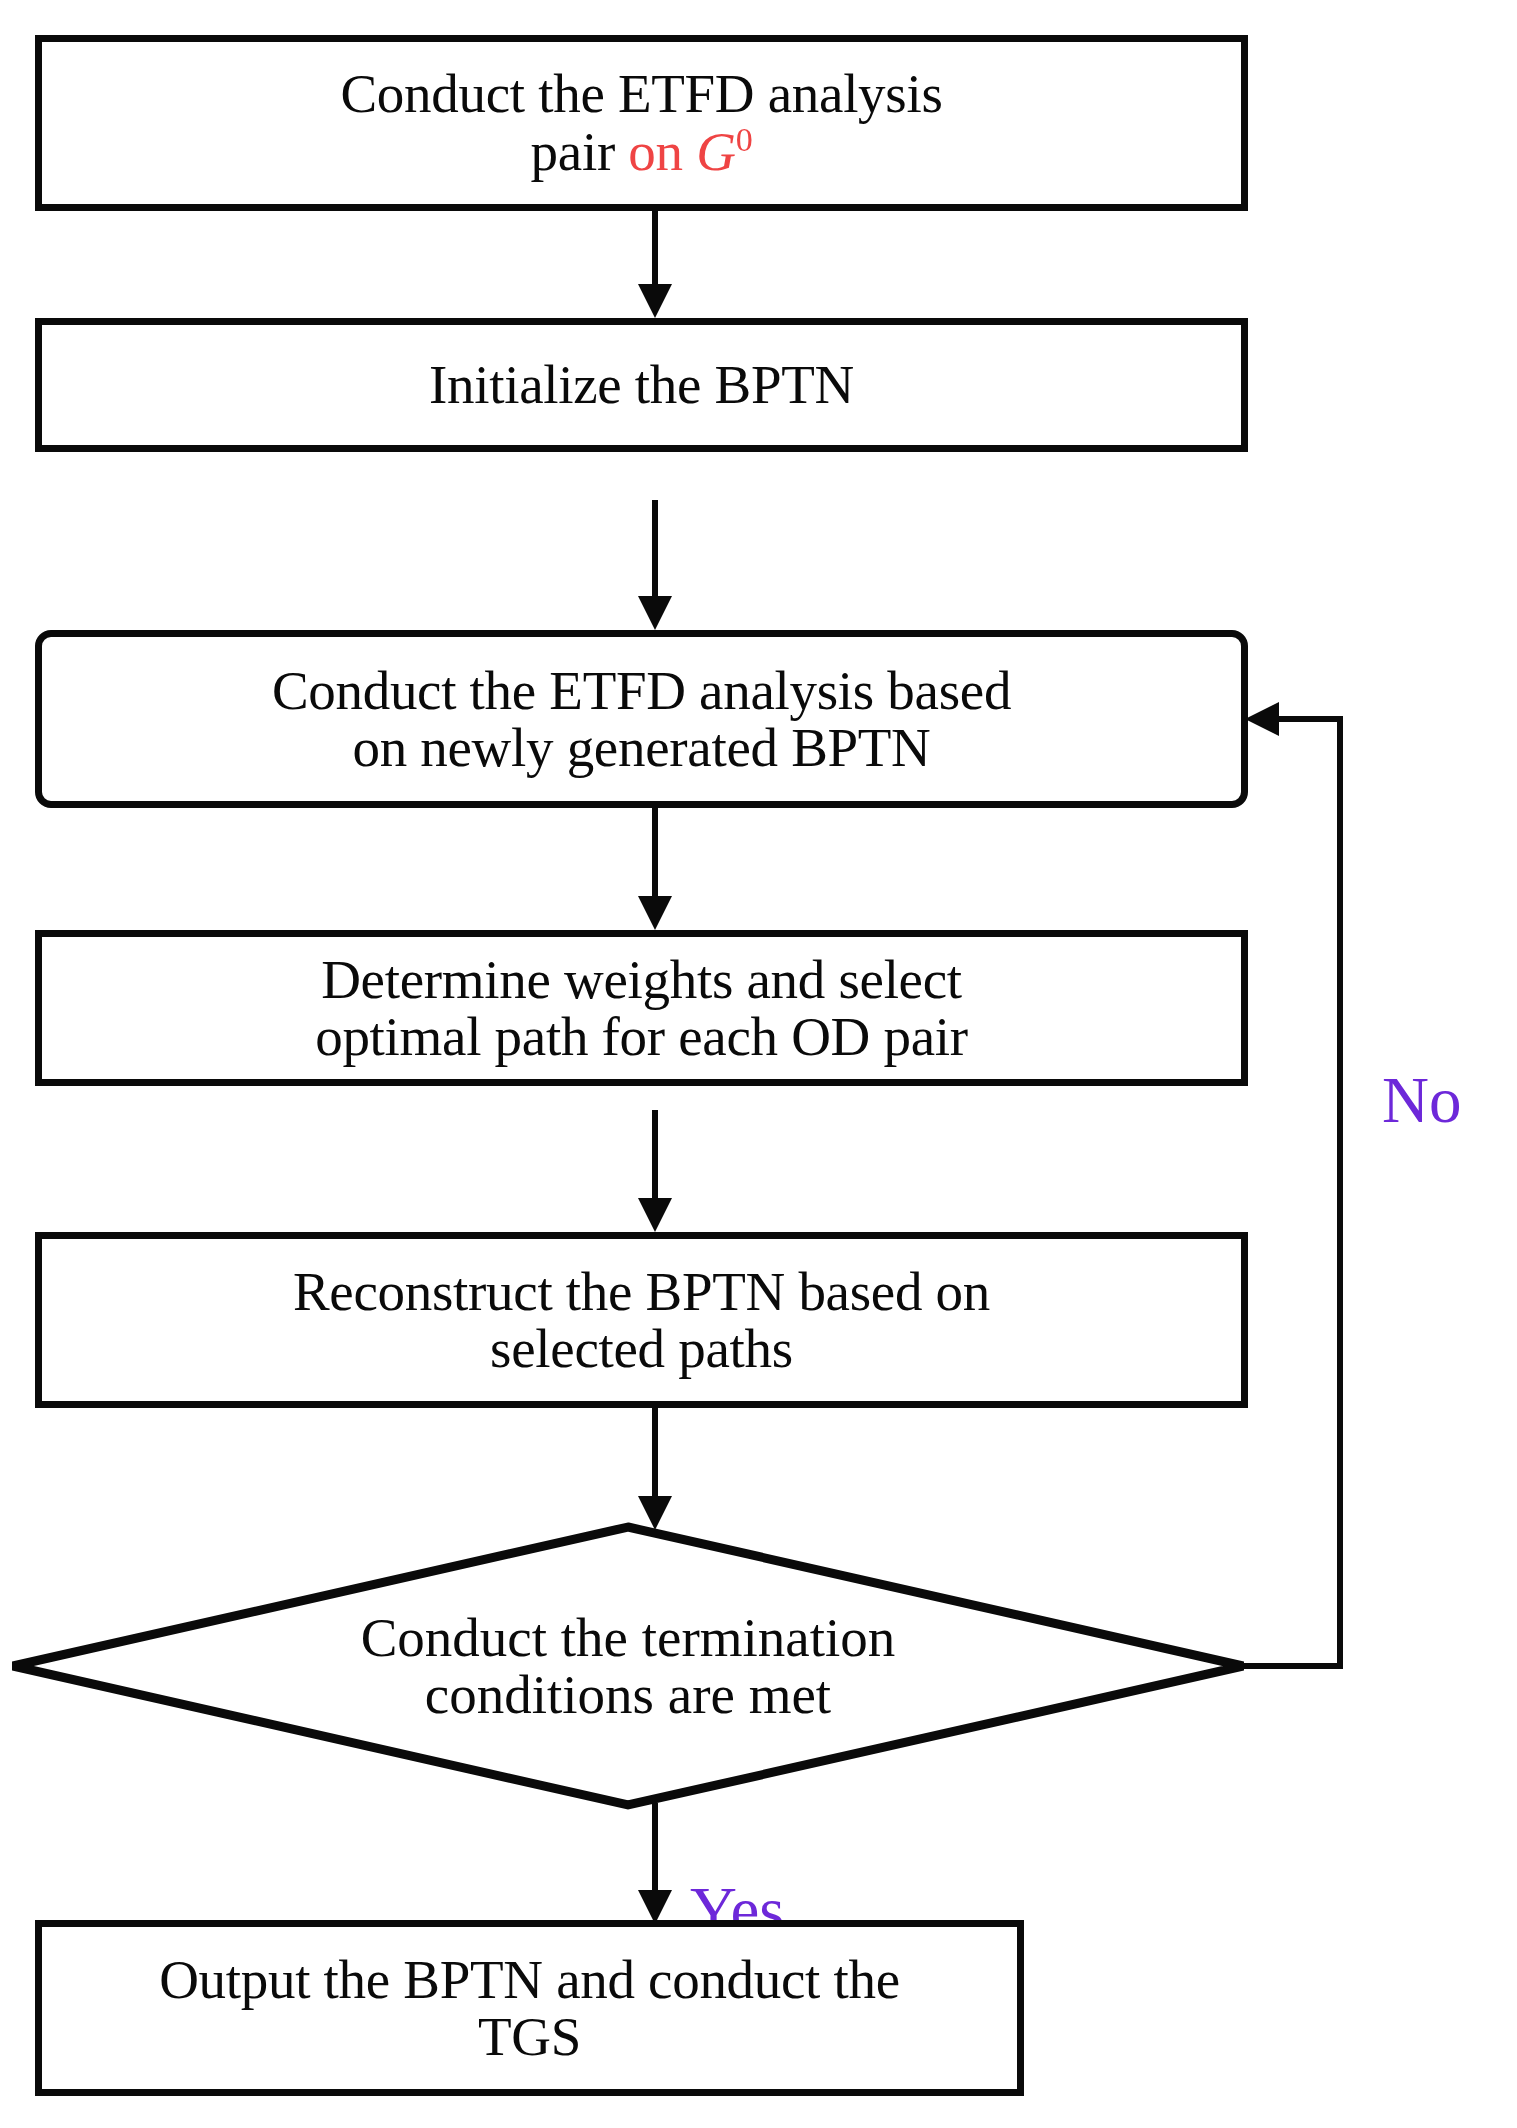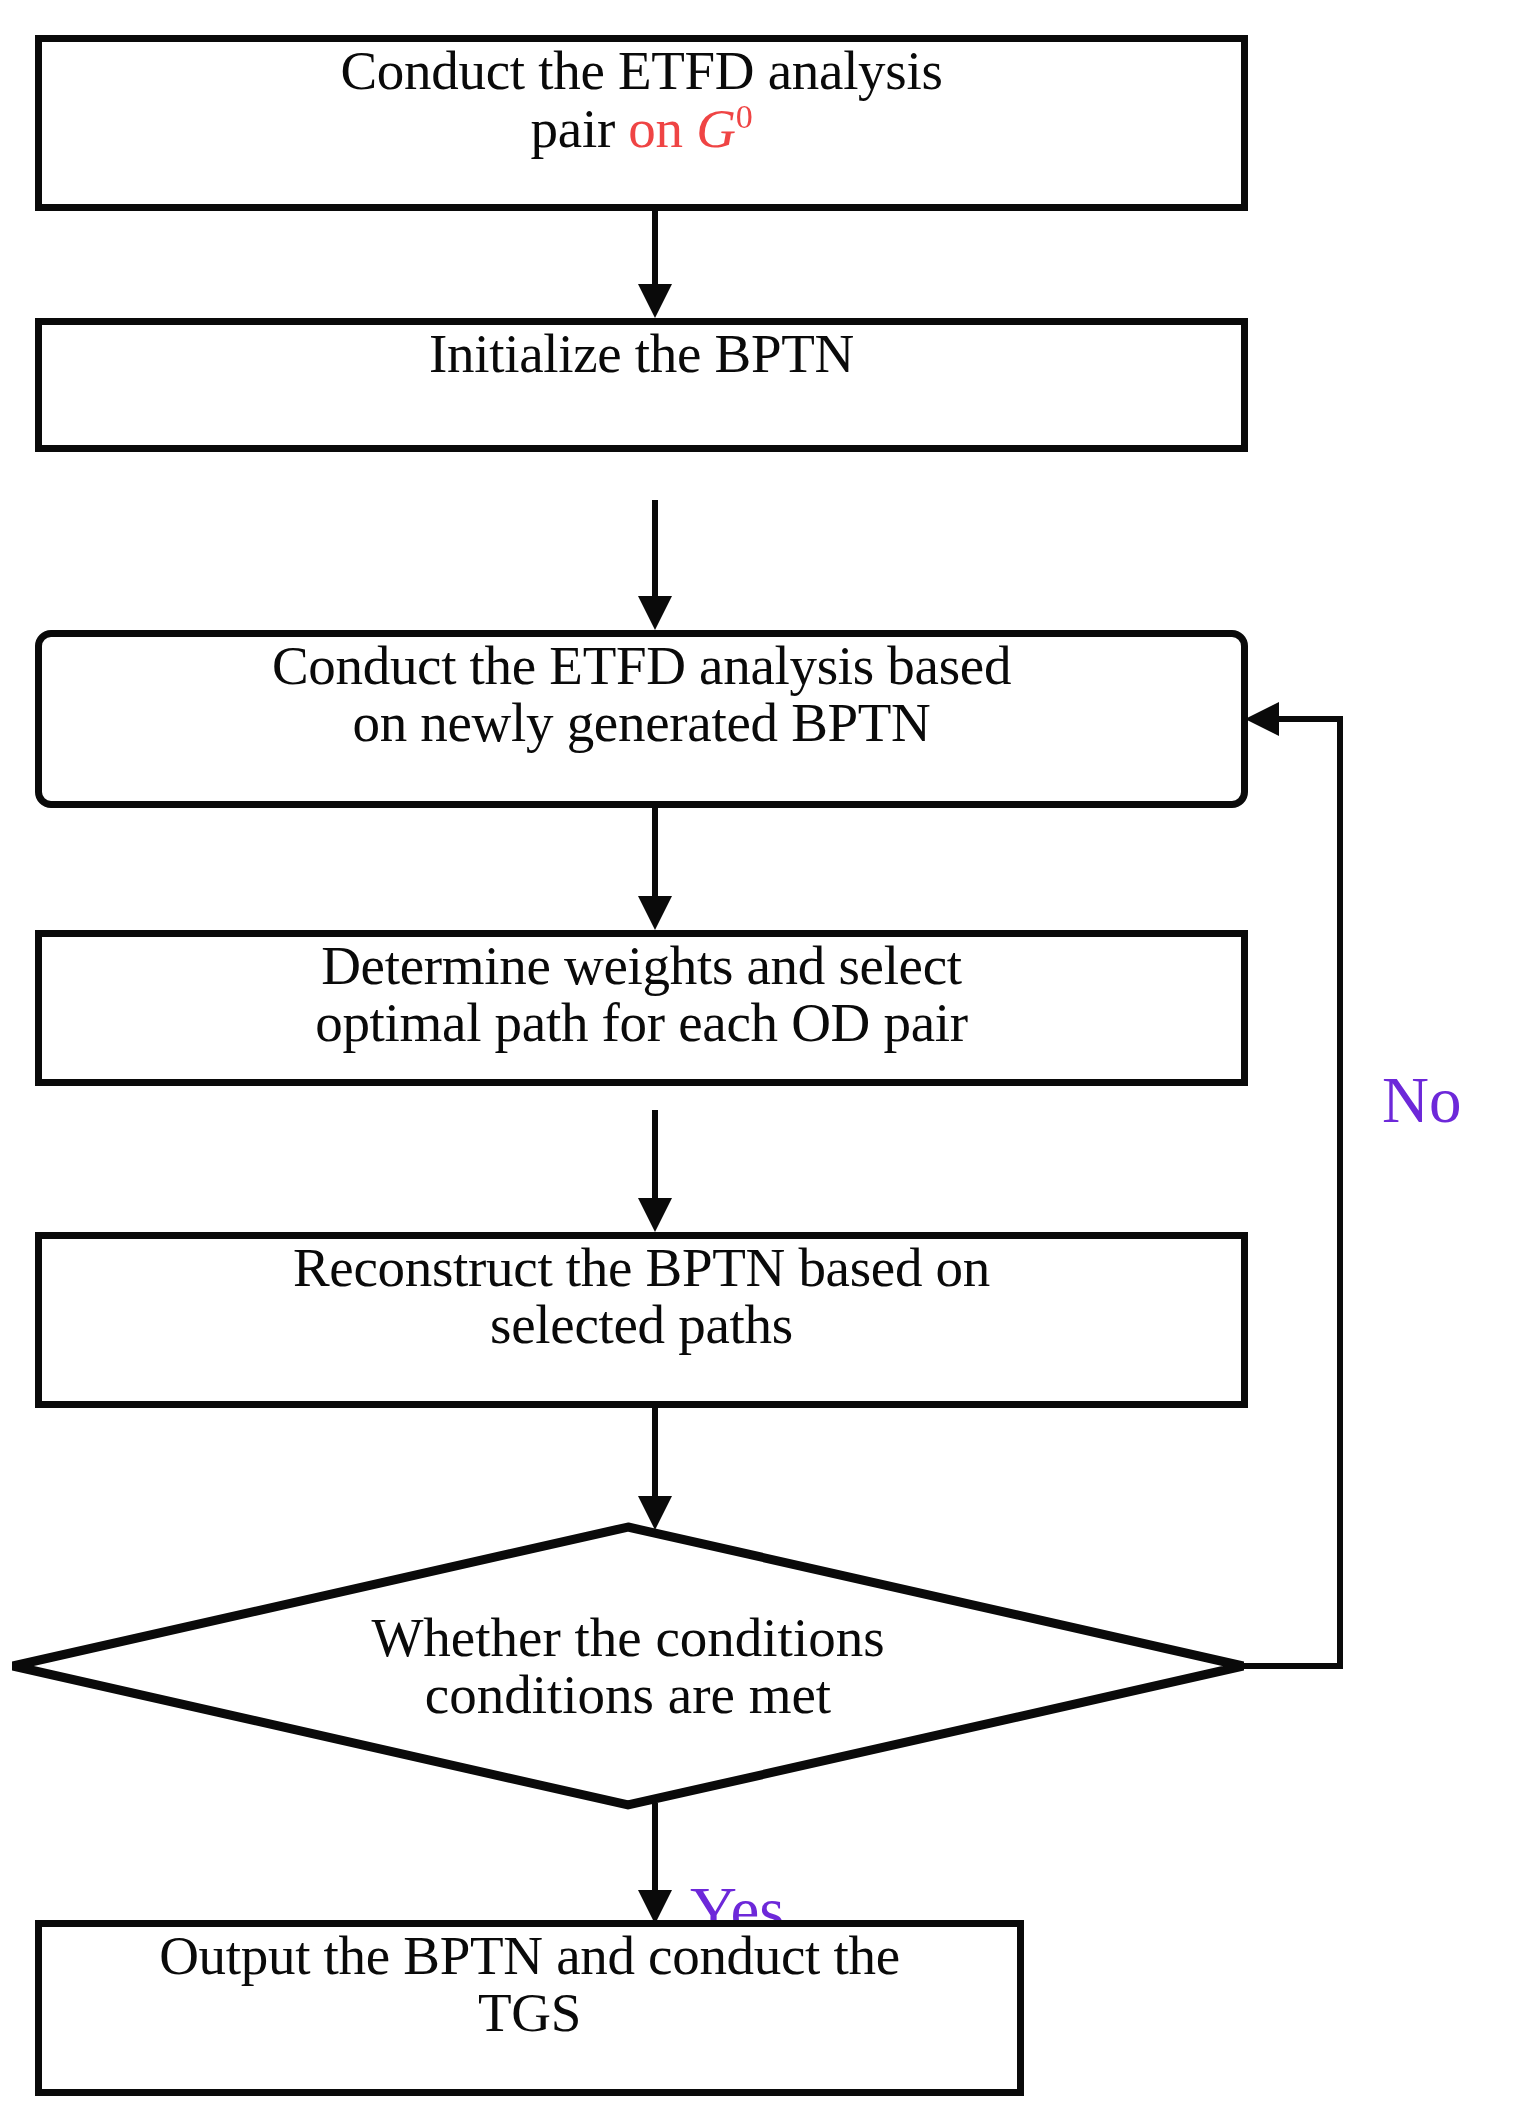--- a/index.html
+++ b/index.html
@@ -12,20 +12,21 @@
     width: 1517px;
     height: 2128px;
     background: #ffffff;
     font-family: "Liberation Serif", "DejaVu Serif", serif;
     overflow: hidden;
   }
   .node {
     position: absolute;
     box-sizing: border-box;
     display: flex;
+    align-items: center;
     justify-content: center;
     text-align: center;
     background: #ffffff;
   }
   .box {
     border: 7px solid #0a0a0a;
   }
   .node .label {
     font-size: 55px;
     line-height: 1.04;
@@ -140,21 +141,21 @@
 selected paths</div>
   </div>
 
   <div class="edge vline" style="left:652px; top:1408px; height:92px;"></div>
   <div class="arrowhead-down" style="left:638px; top:1496px;"></div>
 
   <div class="diamond-wrap" style="left:8px; top:1522px; width:1240px; height:288px;">
     <svg width="1240" height="288" viewBox="0 0 1240 288">
       <polygon points="620,5 1235,144 620,283 5,144" fill="#ffffff" stroke="#0a0a0a" stroke-width="9" stroke-linejoin="miter"></polygon>
     </svg>
-    <div class="diamond-text">Whether the conditions
+    <div class="diamond-text">Conduct the termination
 conditions are met</div>
   </div>
 
   <div class="edge hline" style="left:1240px; top:1663px; width:103px;"></div>
 
   <div class="edge vline" style="left:1337px; top:716px; height:950px;"></div>
 
   <div class="edge hline" style="left:1276px; top:716px; width:64px;"></div>
   <div class="arrowhead-left" style="left:1245px; top:702px;"></div>
   <div class="edge-label" style="left:1382px; top:1020px;">No</div>

